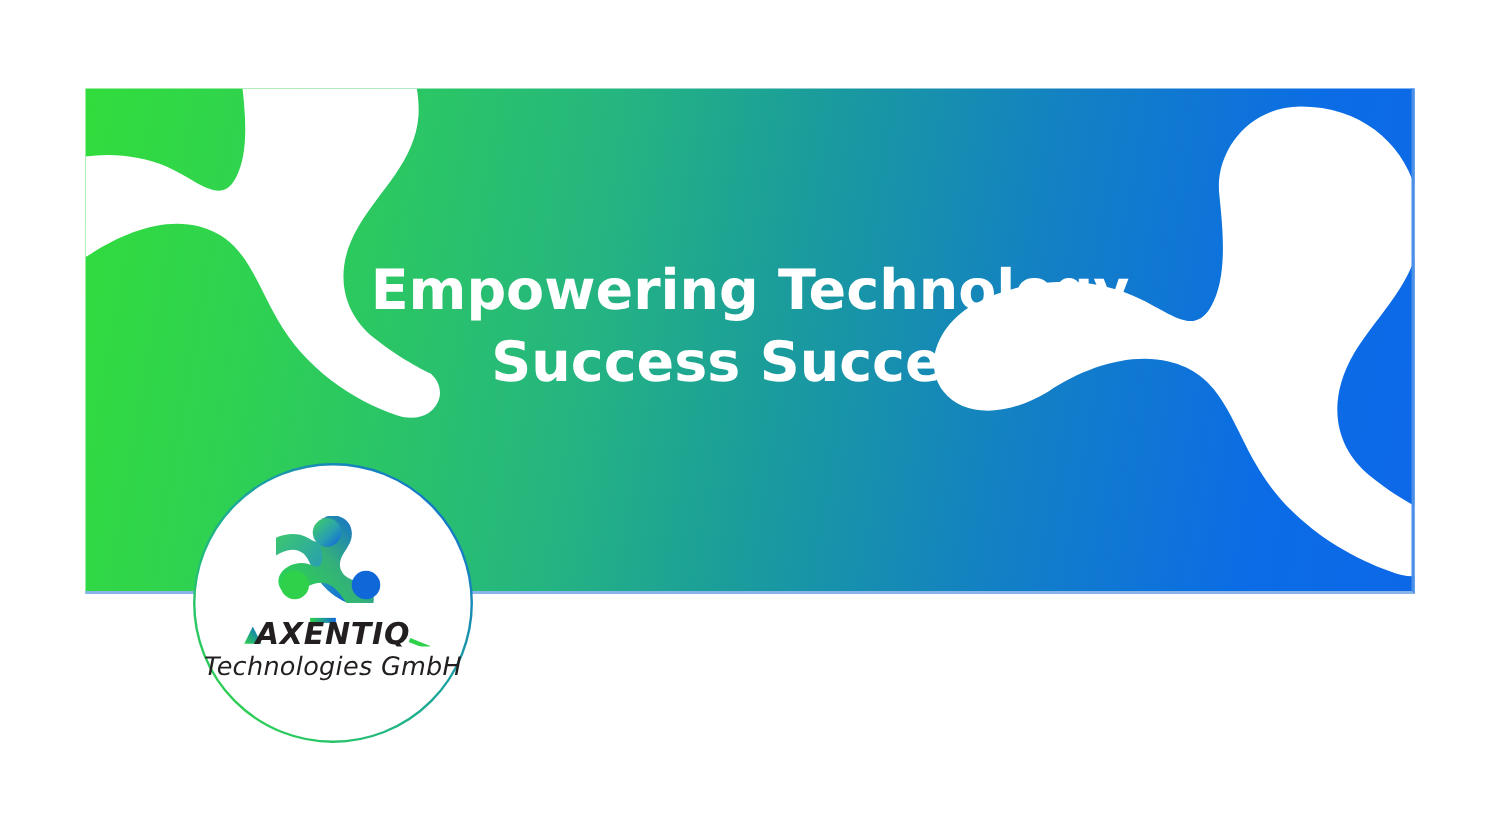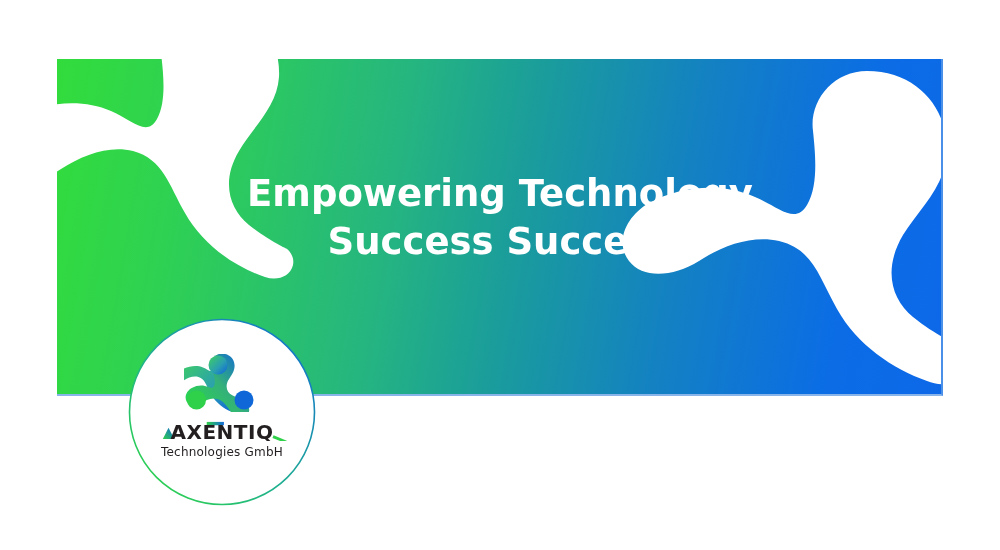--- a/index.html
+++ b/index.html
@@ -59,23 +59,24 @@
     pointer-events: none;
   }
   .headline-line {
     display: block;
   }
 
   
   .logo-badge {
     position: absolute;
     left: 128px;
-    top: 318px;
+    top: 308px;
     width: 188px;
     height: 188px;
+    font-style: italic;
   }
   .logo-badge-svg {
     position: absolute;
     left: 0;
     top: 0;
     width: 188px;
     height: 188px;
   }
   .logo-inner {
     position: absolute;
@@ -97,21 +98,21 @@
   }
   .logo-wordmark {
     margin-top: 8px;
     width: 146px;
     height: 21px;
     display: block;
   }
   .logo-subtext {
     margin-top: 4px;
     font-family: "DejaVu Sans", sans-serif;
-    font-size: 12px;
+    font-size: 17px;
     font-weight: normal;
     color: #231f20;
     letter-spacing: 0.2px;
     white-space: nowrap;
   }
 </style>
 </head>
 <body>
 
 <div id="canvas">

